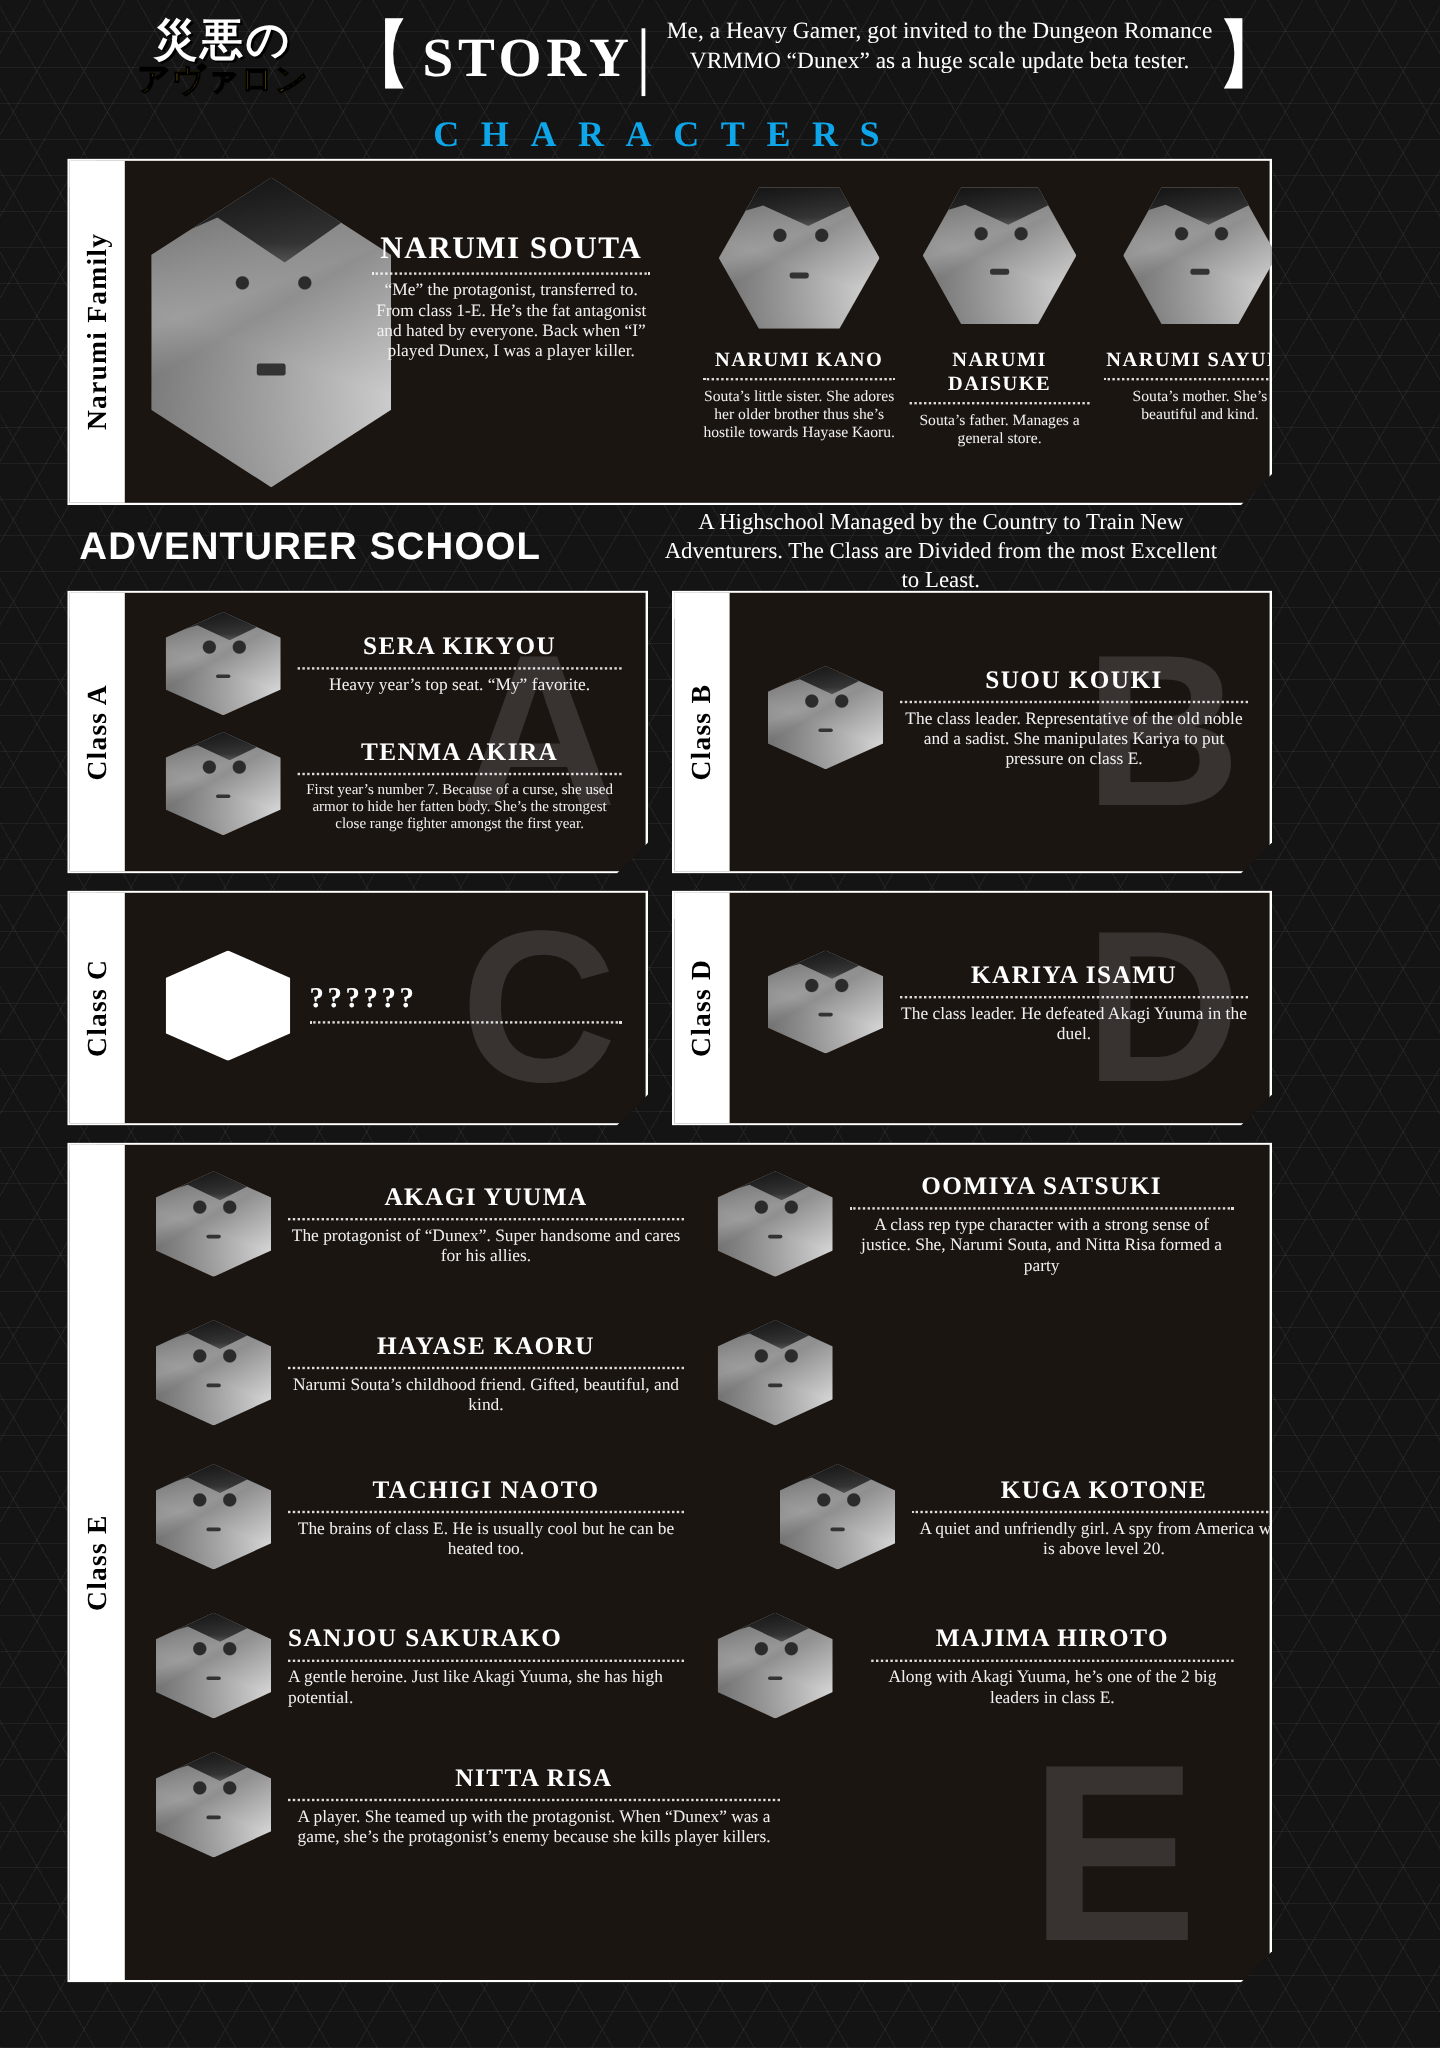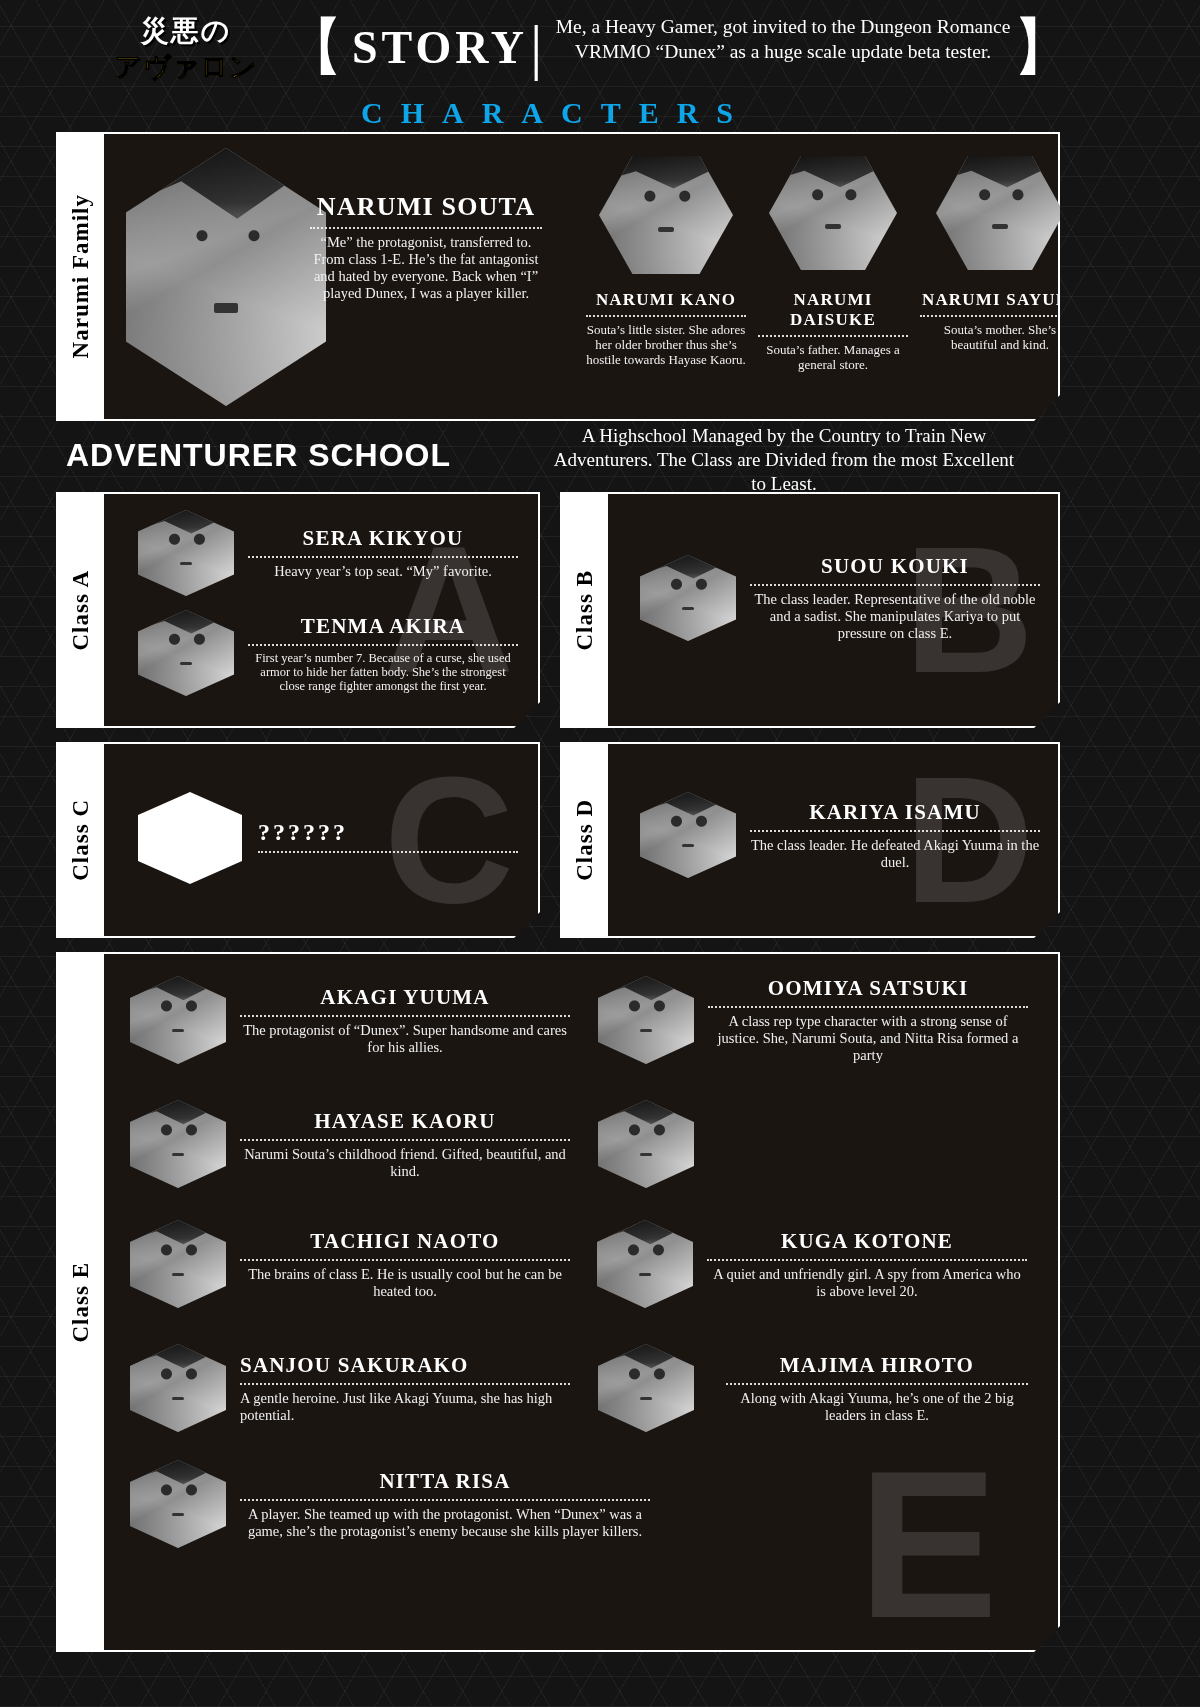--- a/index.html
+++ b/index.html
@@ -23,22 +23,22 @@
   }
   .page{position:absolute;inset:0;z-index:1;}
 
   
   .header{position:absolute;top:0;left:0;width:1200px;height:112px;}
   .logo{
     position:absolute;left:96px;top:14px;width:180px;height:84px;
     text-align:center;
   }
   .logo .jp1{
-    font-family:Liberation Mono, monospace;
-    font-weight:bold;font-size:28px;letter-spacing:2px;color:#fff;
+    font-family:Liberation Serif, serif;
+    font-weight:bold;font-size:36px;letter-spacing:2px;color:#fff;
     line-height:38px;
     text-shadow:2px 2px 0 #000;
   }
   .logo .jp2{
     font-family:"DejaVu Sans", sans-serif;
     font-weight:bold;font-size:27px;letter-spacing:1px;color:#f2c200;
     line-height:30px;
     -webkit-text-stroke:1px #000;
   }
   .story-bracket{
@@ -403,21 +403,21 @@
     </div>
 
     <div class="entry" style="position:absolute;left:540px;top:146px;width:430px;">
       <div class="hex" style="width:96px;height:88px;flex:none;">
         <div class="hair"></div>
         <div class="face"></div>
         <div class="mouth"></div>
       </div>
     </div>
 
-    <div class="entry" style="position:absolute;left:512px;top:266px;width:430px;padding-left:27px;">
+    <div class="entry" style="position:absolute;left:565px;top:266px;width:430px;padding-left:27px;">
       <div class="hex" style="width:96px;height:88px;flex:none;">
         <div class="hair"></div>
         <div class="face"></div>
         <div class="mouth"></div>
       </div>
       <div class="txt" style="margin-left:14px;text-align:center;">
         <div class="name" style="font-size:21px;">KUGA KOTONE</div>
         <div class="dotline"></div>
         <div class="desc">A quiet and unfriendly girl. A spy from America who is above level 20.</div>
       </div>

